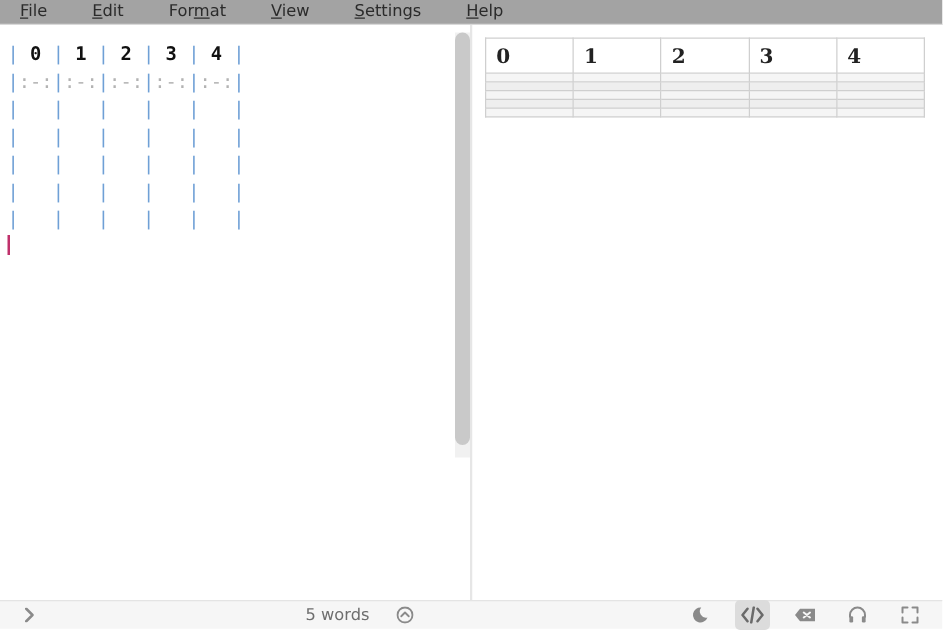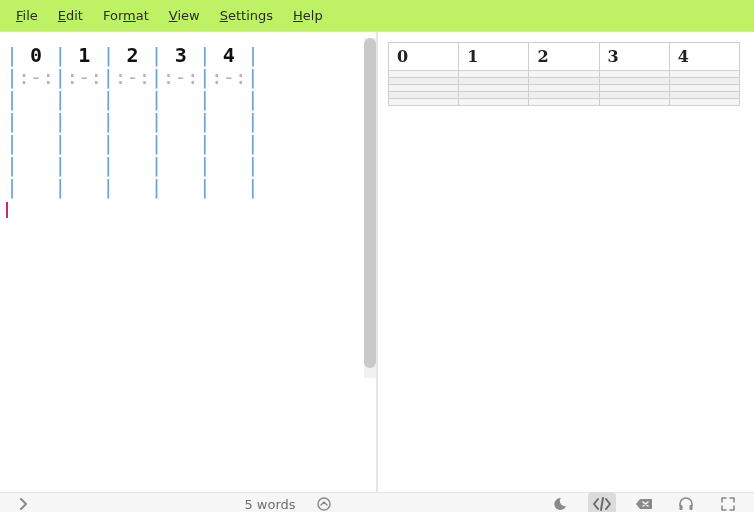--- a/index.html
+++ b/index.html
@@ -1,22 +1,22 @@
 <!DOCTYPE html>
 <html><head>
 <meta charset="utf-8">
 <style>
   * { box-sizing: border-box; margin: 0; padding: 0; }
   html, body { width: 754px; height: 512px; overflow: hidden; font-family: "DejaVu Sans", "Liberation Sans", Arial, sans-serif; font-size: 13px; color: #333; background: #fff; }
-  .menubar { height: 32px; background: #bef264; border-bottom: 1px solid #d9d9d9; display: flex; align-items: center; padding: 0 6px; gap: 0; }
+  .menubar { height: 20px; background: #a3a3a3; border-bottom: 1px solid #d9d9d9; display: flex; align-items: center; padding: 0 6px; gap: 16px; }
   .menubar .item { padding: 2px 10px; cursor: default; color: #2b2b2b; }
   .menubar .item .ul { text-decoration: underline; }
   .workspace { display: flex; height: calc(512px - 24px - 28px); }
   .editor-wrap { position: relative; width: 376px; height: 100%; }
-  .editor { width: 100%; height: 100%; padding: 12px 6px 6px 6px; font-family: "DejaVu Sans Mono","Liberation Mono",Consolas,monospace; font-size: 20px; line-height: 22px; white-space: pre; color: #333; overflow: hidden; }
+  .editor { width: 100%; height: 100%; padding: 12px 6px 6px 6px; font-family: "DejaVu Sans Mono","Liberation Mono",Consolas,monospace; font-size: 15px; line-height: 22px; white-space: pre; color: #333; overflow: hidden; }
   .editor .pipe { color: #6fa0d6; }
   .editor .hdr { font-weight: 700; color: #111; }
   .editor .sep { color: #b3b3b3; }
   .editor .cursor { display:inline-block; width:0; border-left:2px solid #c0316b; height:16px; vertical-align:-2px; }
   .scroll-gutter { position:absolute; top:6px; right:0; width:12px; height:340px; background:#f1f1f1; border-radius:0; }
   .scroll-thumb { position:absolute; top:6px; right:0; width:12px; height:330px; background:#c9c9c9; border-radius:6px; }
   .divider { width:2px; background:#e6e6e6; height:100%; }
   .preview { flex:1; height:100%; padding:10px 14px 10px 10px; background:#fff; overflow:auto; }
   table.md { border-collapse: collapse; width: 100%; font-family: Georgia, "DejaVu Serif", serif; }
   table.md th, table.md td { border:1px solid #cfcfcf; padding:4px 8px; text-align:left; }

